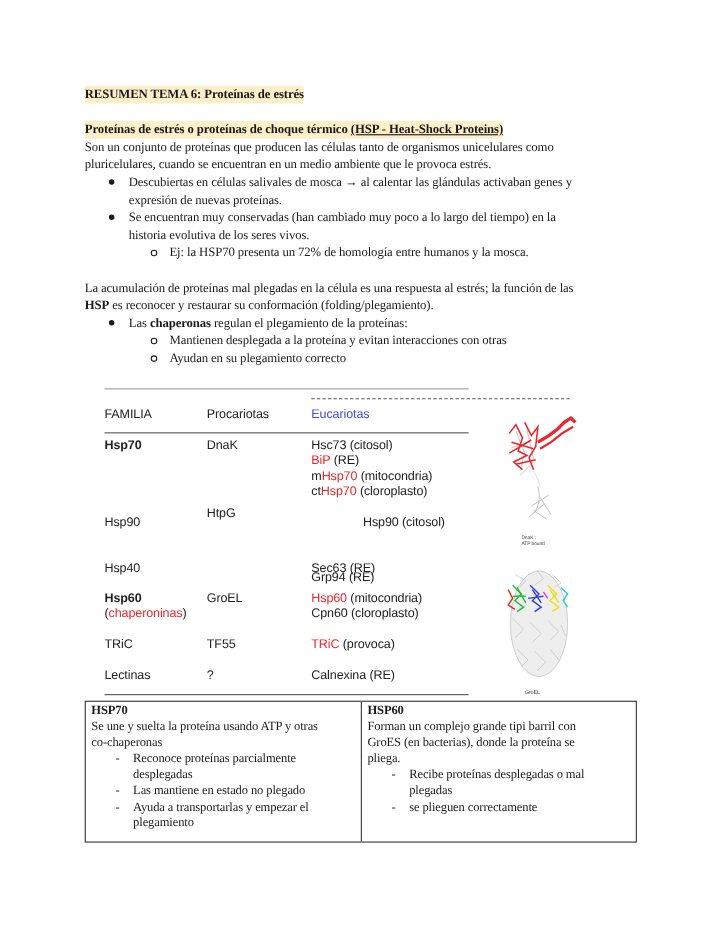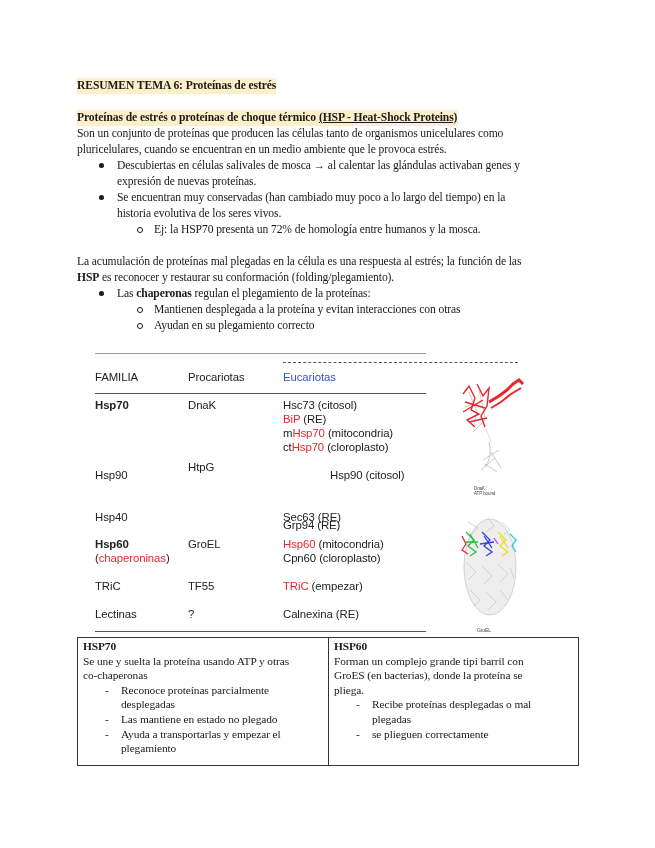--- a/index.html
+++ b/index.html
@@ -87,21 +87,21 @@
   <div class="abs sans" style="left:283px; top:510px;">Sec63 (RE)</div>
 
   <div class="abs sans b" style="left:95px; top:537px;">Hsp60</div>
   <div class="abs sans" style="left:95px; top:551px;">(<span class="red">chaperoninas</span>)</div>
   <div class="abs sans" style="left:188px; top:537px;">GroEL</div>
   <div class="abs sans" style="left:283px; top:537px;"><span class="red">Hsp60</span><span> (mitocondria)</span></div>
   <div class="abs sans" style="left:283px; top:551px;">Cpn60 (cloroplasto)</div>
 
   <div class="abs sans" style="left:95px; top:579px;">TRiC</div>
   <div class="abs sans" style="left:188px; top:579px;">TF55</div>
-  <div class="abs sans" style="left:283px; top:579px;"><span class="red">TRiC</span><span> (empezar)</span></div>
+  <div class="abs sans" style="left:283px; top:579px;"><span class="red">TRiC</span><span> (provoca)</span></div>
 
   <div class="abs sans" style="left:95px; top:607px;">Lectinas</div>
   <div class="abs sans" style="left:188px; top:607px;">?</div>
   <div class="abs sans" style="left:283px; top:607px;">Calnexina (RE)</div>
 
   <div class="rule" style="left:95px; top:631px; width:331px;"></div>
 
   <svg style="position:absolute; left:455px; top:372px;" width="75" height="110" viewBox="0 0 75 110">
     <g stroke="#bbbbbb" stroke-width="0.8" fill="none">
       <path d="M14 20 L22 40 L18 55 M24 18 L30 45 M10 35 L26 30 M18 60 L30 48"></path>

